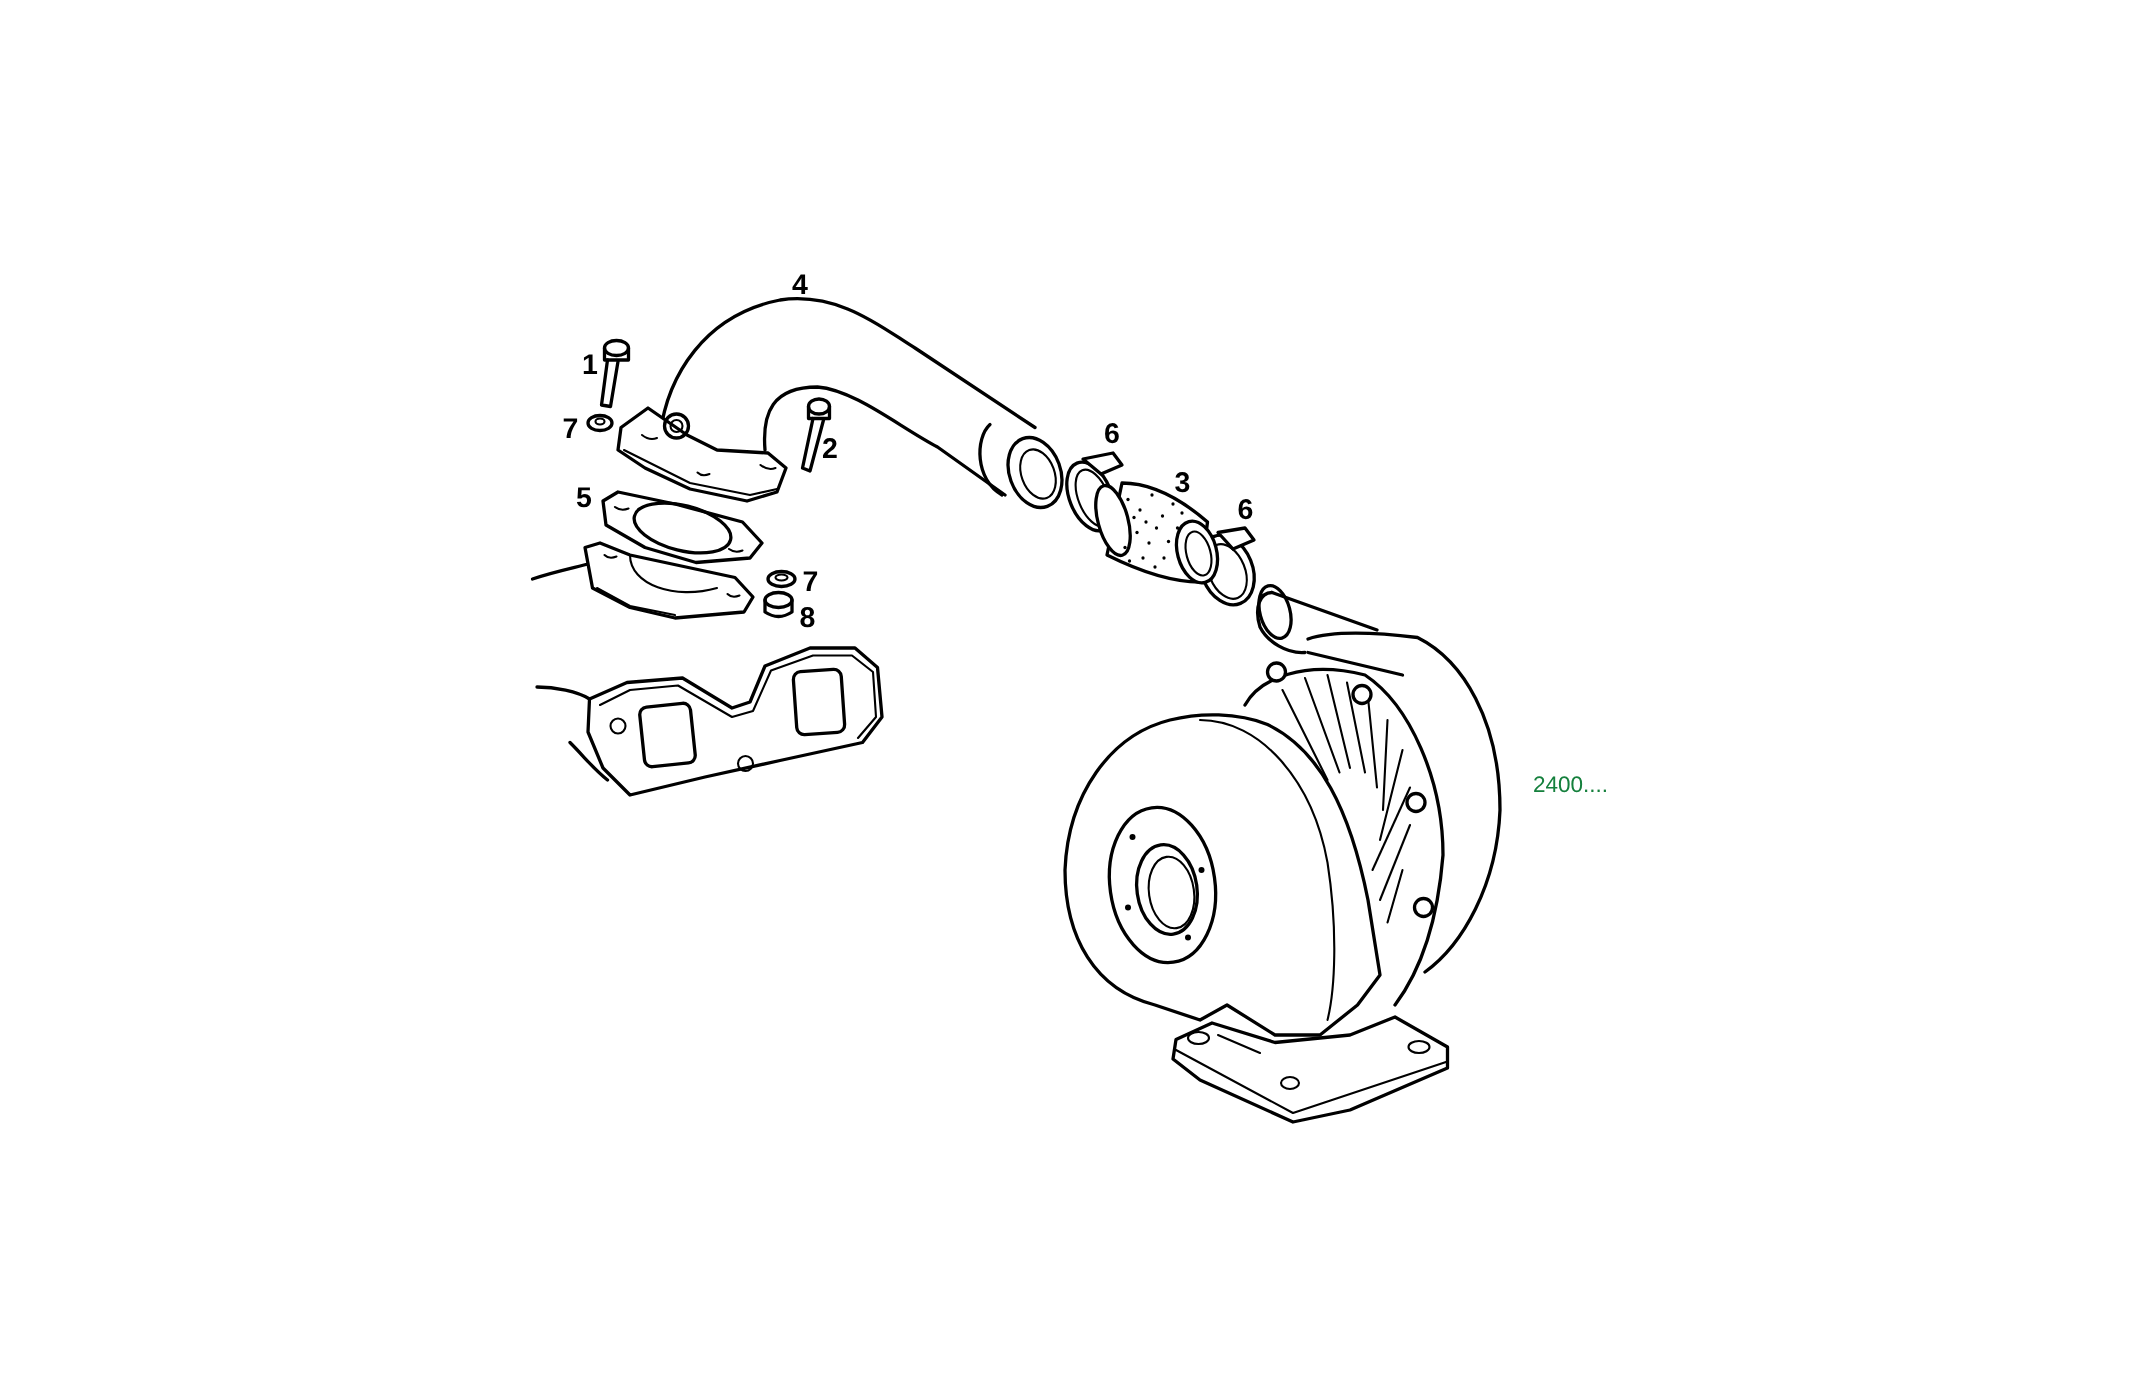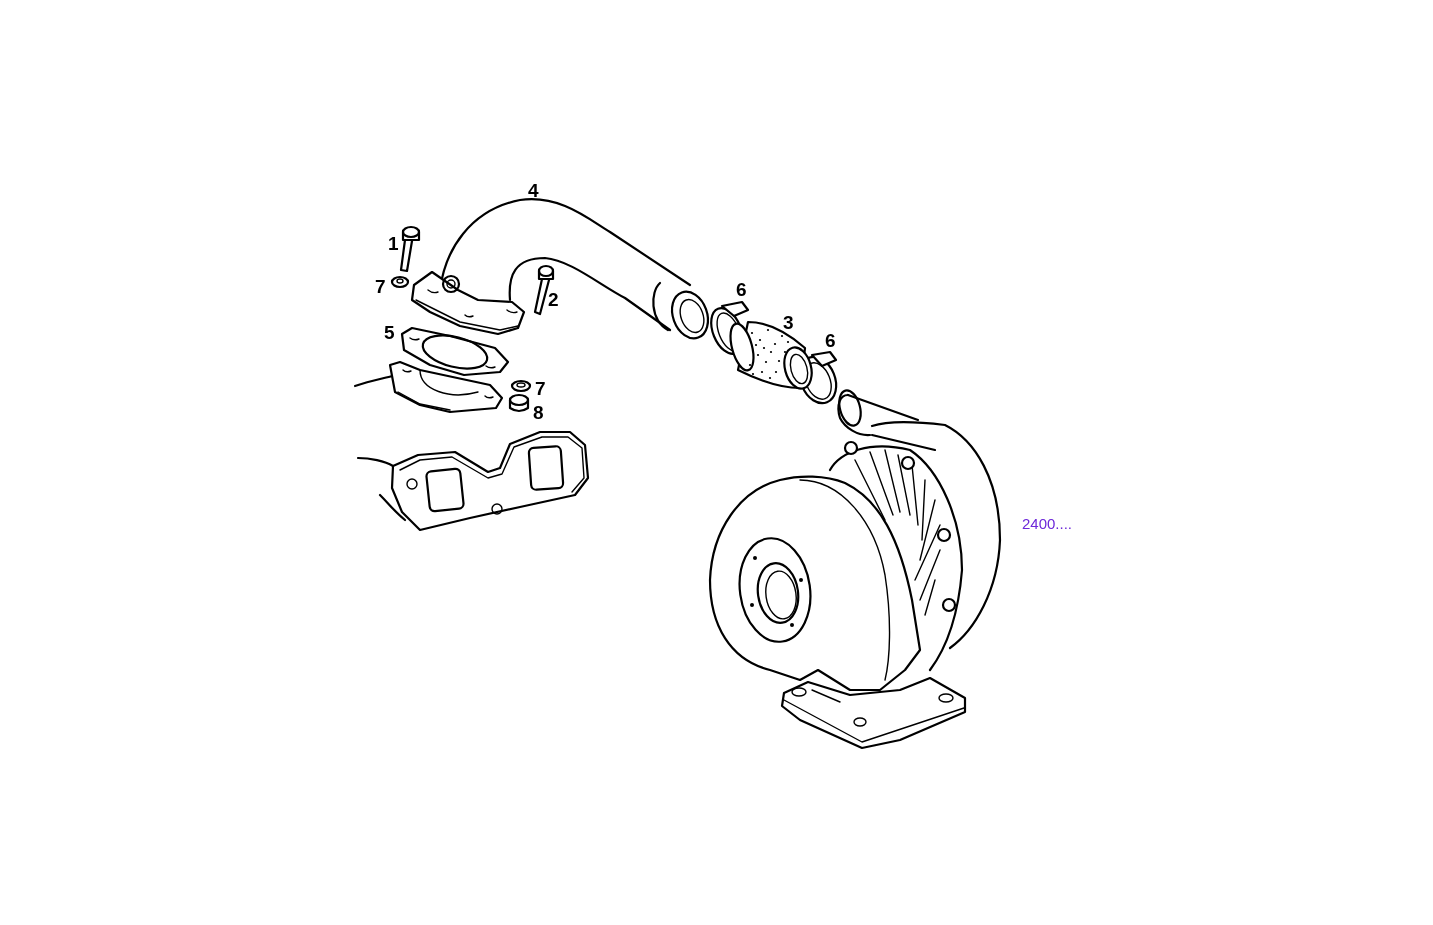--- a/index.html
+++ b/index.html
@@ -2,21 +2,21 @@
 <html><head>
 <meta charset="utf-8">
 <style>
   html, body { margin: 0; padding: 0; background: #ffffff; }
   body { width: 1433px; height: 925px; position: relative; overflow: hidden; font-family: "Liberation Sans", sans-serif; }
   #diagram { position: absolute; left: 0; top: 0; width: 1433px; height: 925px; }
   .ln { fill: none; stroke: #000; stroke-width: 2.2; stroke-linecap: round; stroke-linejoin: round; }
   .thin { fill: none; stroke: #000; stroke-width: 1.4; stroke-linecap: round; stroke-linejoin: round; }
   .wf { fill: #fff; stroke: #000; stroke-width: 2.2; stroke-linejoin: round; }
   .callout { position: absolute; font-family: "Liberation Sans", sans-serif; font-weight: bold; font-size: 19px; color: #000; line-height: 1; }
-  .ref { position: absolute; font-family: "Liberation Sans", sans-serif; font-size: 15px; color: #6d28d9; line-height: 1; }
+  .ref { position: absolute; font-family: "Liberation Sans", sans-serif; font-size: 15px; color: #15803d; line-height: 1; }
 </style>
 </head>
 <body>
 
 <svg id="diagram" viewBox="0 0 1433 925" xmlns="http://www.w3.org/2000/svg">
 
   <g>
     <path class="ln" d="M440,290 C445,250 470,210 520,200 C560,194 590,220 610,232 L690,285"></path>
     <path class="ln" d="M510,300 C508,275 515,258 545,258 C570,260 600,285 625,298 L670,330"></path>
 

